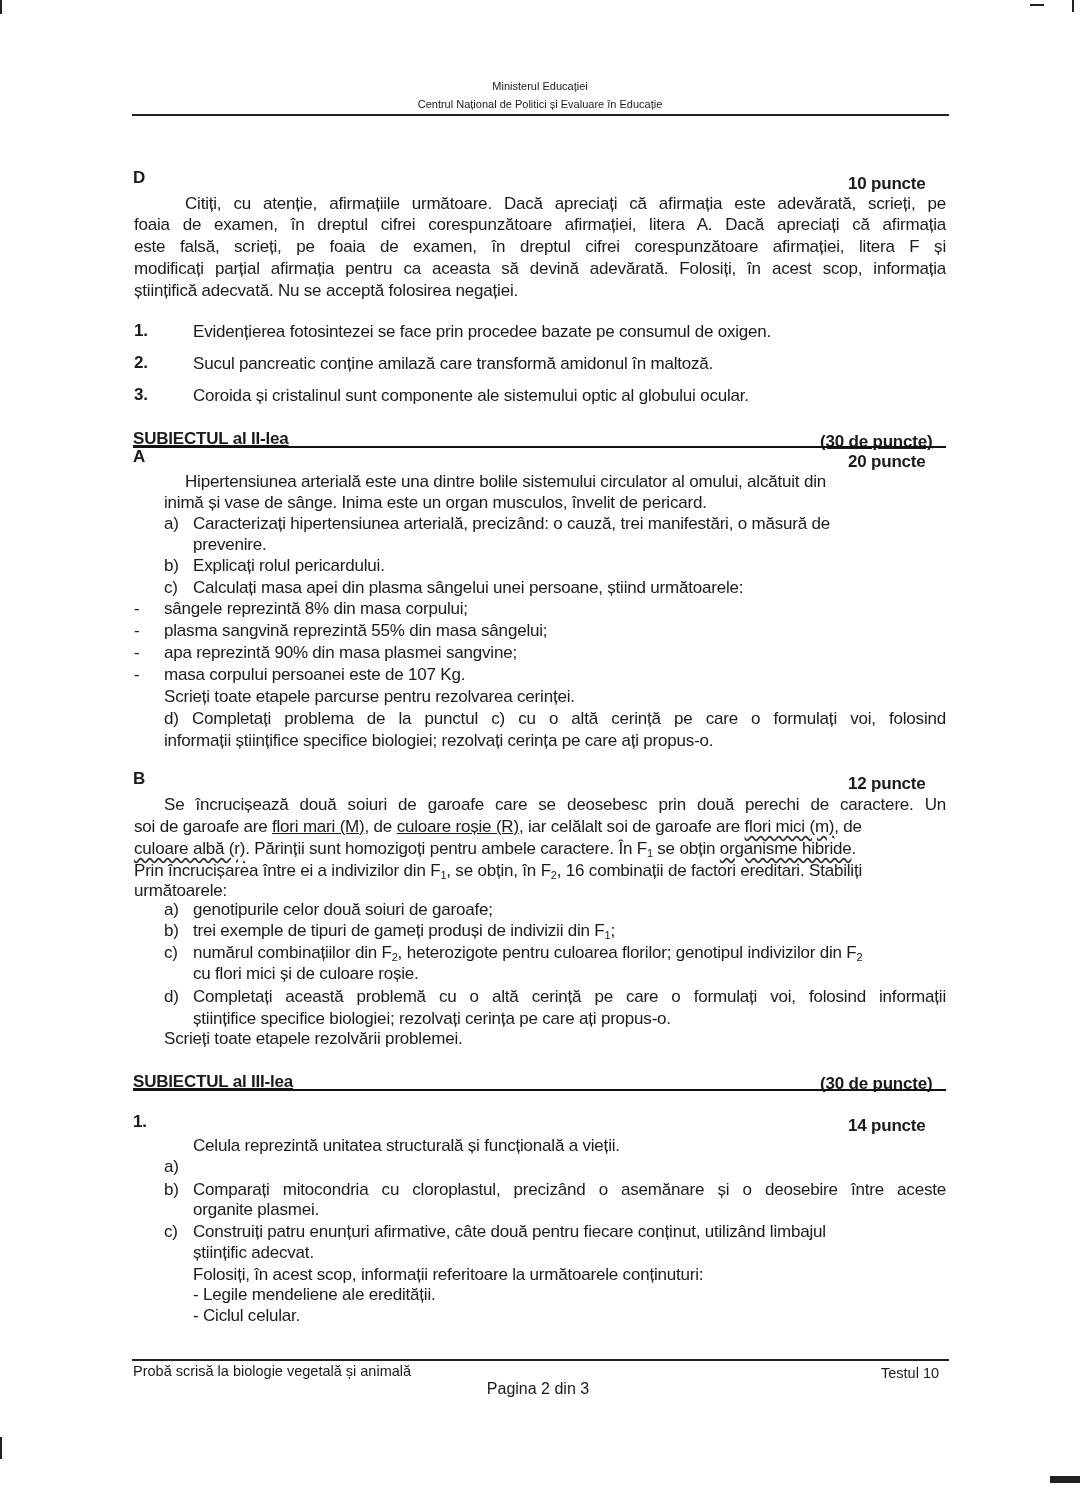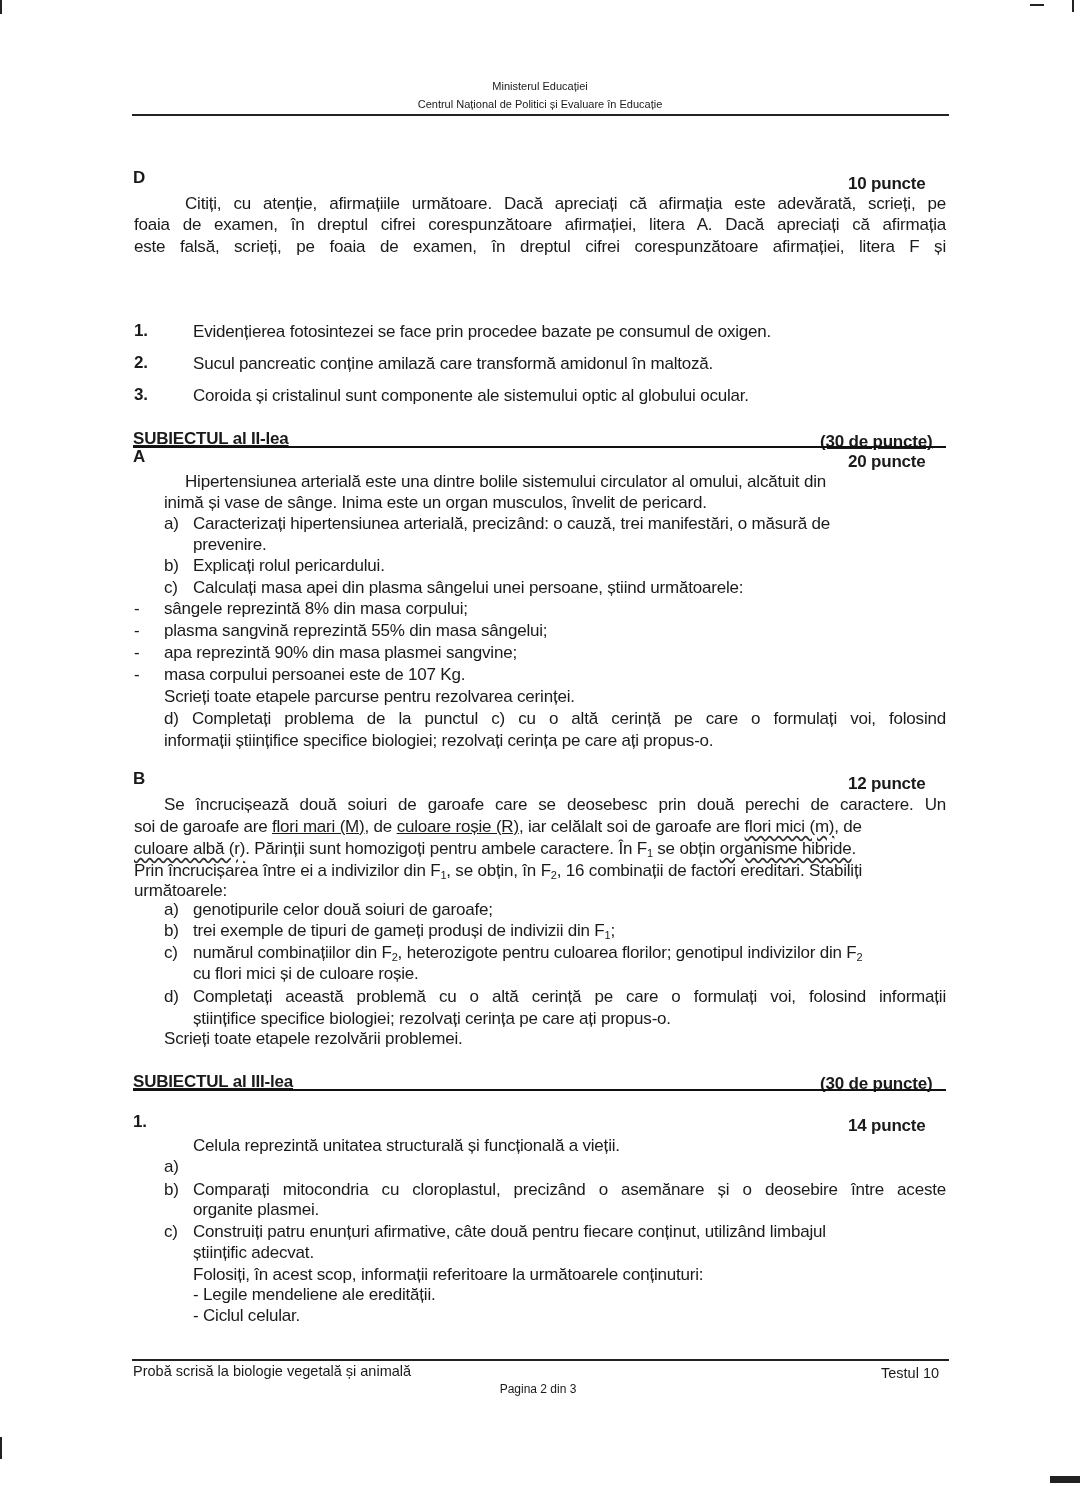--- a/index.html
+++ b/index.html
@@ -34,20 +34,22 @@
   <div class="abs hdr" style="top:77px;">Ministerul Educației</div>
   <div class="abs hdr" style="top:95px;">Centrul Național de Politici și Evaluare în Educație</div>
   <div class="rule" style="left:132px;top:114px;width:817px;"></div>
 
   <div class="abs txt bold" style="left:133px;top:167px;">D</div>
   <div class="abs txt bold" style="left:848px;top:173px;">10 puncte</div>
 
   <div class="abs txt justify" style="left:185px;top:193px;width:761px;">Citiți, cu atenție, afirmațiile următoare. Dacă apreciați că afirmația este adevărată, scrieți, pe</div>
   <div class="abs txt justify" style="left:134px;top:214px;width:812px;">foaia de examen, în dreptul cifrei corespunzătoare afirmației, litera A. Dacă apreciați că afirmația</div>
   <div class="abs txt justify" style="left:134px;top:236px;width:812px;">este falsă, scrieți, pe foaia de examen, în dreptul cifrei corespunzătoare afirmației, litera F și</div>
+  <div class="abs txt justify" style="left:134px;top:258px;width:812px;">modificați parțial afirmația pentru ca aceasta să devină adevărată. Folosiți, în acest scop, informația</div>
+  <div class="abs txt" style="left:134px;top:280px;">științifică adecvată. Nu se acceptă folosirea negației.</div>
 
   <div class="abs txt bold" style="left:134px;top:320px;">1.</div>
   <div class="abs txt" style="left:193px;top:321px;">Evidențierea fotosintezei se face prin procedee bazate pe consumul de oxigen.</div>
   <div class="abs txt bold" style="left:134px;top:352px;">2.</div>
   <div class="abs txt" style="left:193px;top:353px;">Sucul pancreatic conține amilază care transformă amidonul în maltoză.</div>
   <div class="abs txt bold" style="left:134px;top:384px;">3.</div>
   <div class="abs txt" style="left:193px;top:385px;">Coroida și cristalinul sunt componente ale sistemului optic al globului ocular.</div>
 
   <div class="abs txt bold u" style="left:133px;top:428px;">SUBIECTUL al II-lea</div>
   <div class="abs txt bold u" style="left:820px;top:431px;">(30 de puncte)</div>
@@ -127,15 +129,15 @@
   <div class="abs txt" style="left:164px;top:1221px;">c)</div>
   <div class="abs txt" style="left:193px;top:1221px;">Construiți patru enunțuri afirmative, câte două pentru fiecare conținut, utilizând limbajul</div>
   <div class="abs txt" style="left:193px;top:1242px;">științific adecvat.</div>
   <div class="abs txt" style="left:193px;top:1264px;">Folosiți, în acest scop, informații referitoare la următoarele conținuturi:</div>
   <div class="abs txt" style="left:193px;top:1284px;">- Legile mendeliene ale eredității.</div>
   <div class="abs txt" style="left:193px;top:1305px;">- Ciclul celular.</div>
 
   <div class="rule" style="left:132px;top:1359px;width:817px;"></div>
   <div class="abs" style="left:133px;top:1362px;font-size:14.5px;line-height:18px;">Probă scrisă la biologie vegetală și animală</div>
   <div class="abs" style="left:881px;top:1364px;font-size:14.5px;line-height:18px;">Testul 10</div>
-  <div class="abs" style="left:0;width:1076px;text-align:center;top:1380px;font-size:12px;line-height:18px;">Pagina 2 din 3</div>
+  <div class="abs" style="left:0;width:1076px;text-align:center;top:1380px;font-size:16px;line-height:18px;">Pagina 2 din 3</div>
 
 </div>
 
 </body></html>

